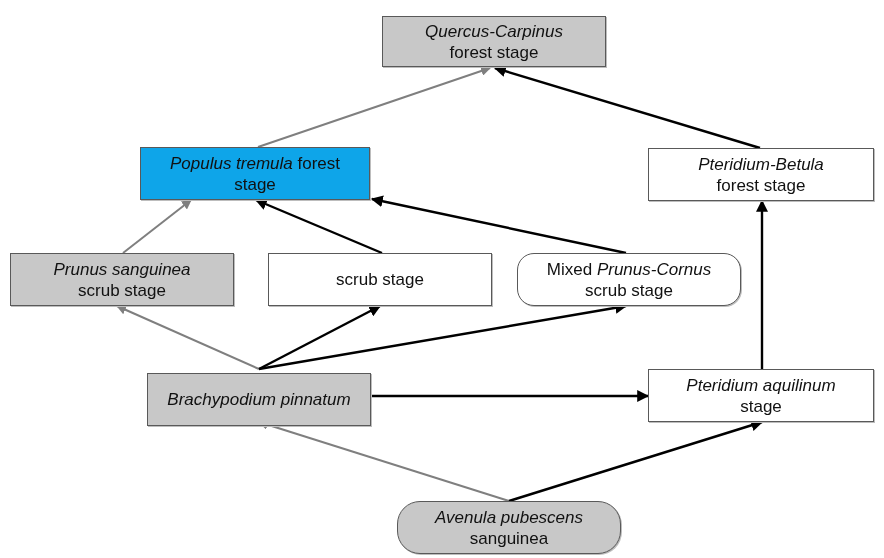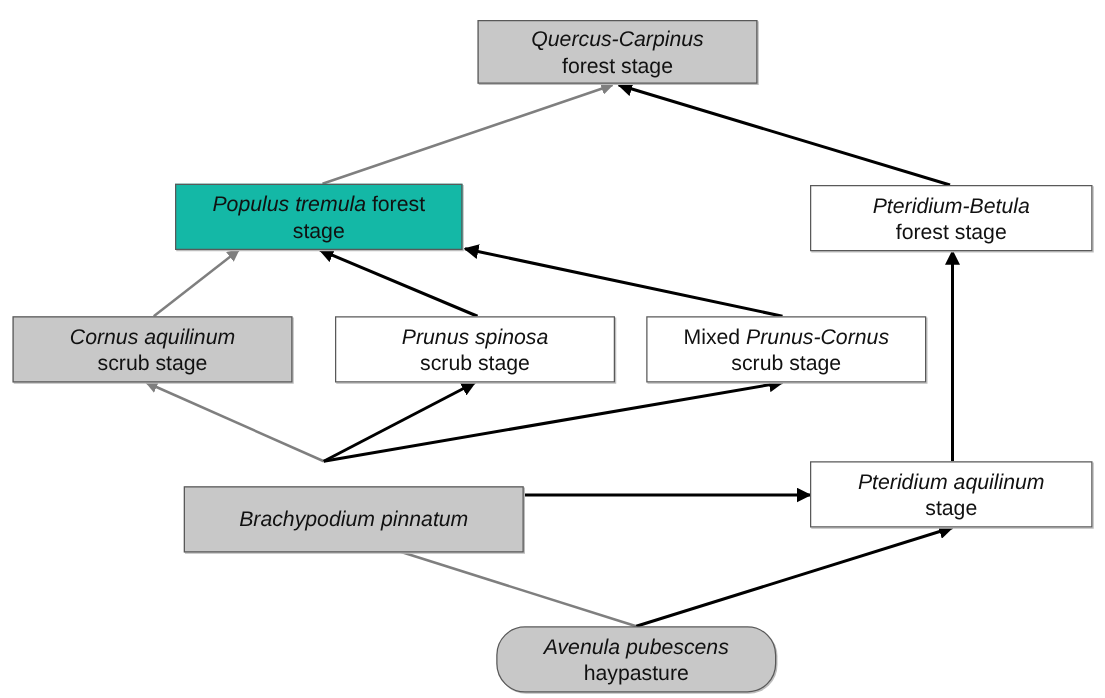--- a/index.html
+++ b/index.html
@@ -39,21 +39,21 @@
     .node.white { background: #ffffff; }
     .node .line { white-space: nowrap; }
     .node i { font-style: italic; }
 
     #n-quercus   { left: 382px; top: 16px;  width: 224px; height: 51px; }
     #n-populus   { left: 140px; top: 147px; width: 230px; height: 53px; }
     #n-betula    { left: 648px; top: 148px; width: 226px; height: 53px; }
     #n-cornus    { left: 10px;  top: 253px; width: 224px; height: 53px; }
     #n-prunus    { left: 268px; top: 253px; width: 224px; height: 53px; }
     #n-mixed     { left: 517px; top: 253px; width: 224px; height: 53px; }
-    #n-brachy    { left: 147px; top: 389px; width: 272px; height: 53px; }
+    #n-brachy    { left: 147px; top: 373px; width: 224px; height: 53px; }
     #n-aquilinum { left: 648px; top: 369px; width: 226px; height: 53px; }
     #n-avenula   { left: 397px; top: 501px; width: 224px; height: 53px; border-radius: 23px; }
   </style>
 </head>
 <body>
 
 <div id="diagram">
   <svg id="edges" width="884" height="558" viewBox="0 0 884 558" style="position:absolute;left:0;top:0;">
     <defs>
       <marker id="arrow-primary" viewBox="0 0 10 10" refX="9" refY="5" markerWidth="5" markerHeight="5" orient="auto-start-reverse">
@@ -75,51 +75,50 @@
       <line x1="371" y1="396" x2="648" y2="396" stroke="#000000" stroke-width="2.4" marker-end="url(#arrow-primary)"></line>
       <line x1="509" y1="501" x2="259" y2="422" stroke="#7f7f7f" stroke-width="2" marker-end="url(#arrow-secondary)"></line>
       <line x1="509" y1="501" x2="762" y2="422" stroke="#000000" stroke-width="2.4" marker-end="url(#arrow-primary)"></line>
     </svg>
 
   <div class="node gray" id="n-quercus" style="background: rgb(200, 200, 200);">
     <span class="line"><i>Quercus-Carpinus</i></span>
     <span class="line">forest stage</span>
   </div>
 
-  <div class="node gray" id="n-populus" style="background: #14b8a6;">
+  <div class="node gray" id="n-populus" style="background: #0ea5e9;">
     <span class="line"><i>Populus tremula</i><span> forest</span></span>
     <span class="line">stage</span>
   </div>
 
   <div class="node white" id="n-betula" style="background: rgb(255, 255, 255);">
     <span class="line"><i>Pteridium-Betula</i></span>
     <span class="line">forest stage</span>
   </div>
 
   <div class="node gray" id="n-cornus" style="background: rgb(200, 200, 200);">
-    <span class="line"><i>Cornus aquilinum</i></span>
+    <span class="line"><i>Prunus sanguinea</i></span>
     <span class="line">scrub stage</span>
   </div>
 
   <div class="node white" id="n-prunus" style="background: rgb(255, 255, 255);">
-    <span class="line"><i>Prunus spinosa</i></span>
     <span class="line">scrub stage</span>
   </div>
 
-  <div class="node white" id="n-mixed" style="background: rgb(255, 255, 255);">
+  <div class="node white" id="n-mixed" style="background: rgb(255, 255, 255); border-radius: 17px;">
     <span class="line"><span style="white-space:pre">Mixed </span><i>Prunus-Cornus</i></span>
     <span class="line">scrub stage</span>
   </div>
 
   <div class="node gray" id="n-brachy" style="background: rgb(200, 200, 200);">
     <span class="line"><i>Brachypodium pinnatum</i></span>
   </div>
 
   <div class="node white" id="n-aquilinum" style="background: rgb(255, 255, 255);">
     <span class="line"><i>Pteridium aquilinum</i></span>
     <span class="line">stage</span>
   </div>
 
   <div class="node gray" id="n-avenula" style="background: rgb(200, 200, 200);">
     <span class="line"><i>Avenula pubescens</i></span>
-    <span class="line">haypasture</span>
+    <span class="line">sanguinea</span>
   </div>
 </div>
 
 </body></html>

